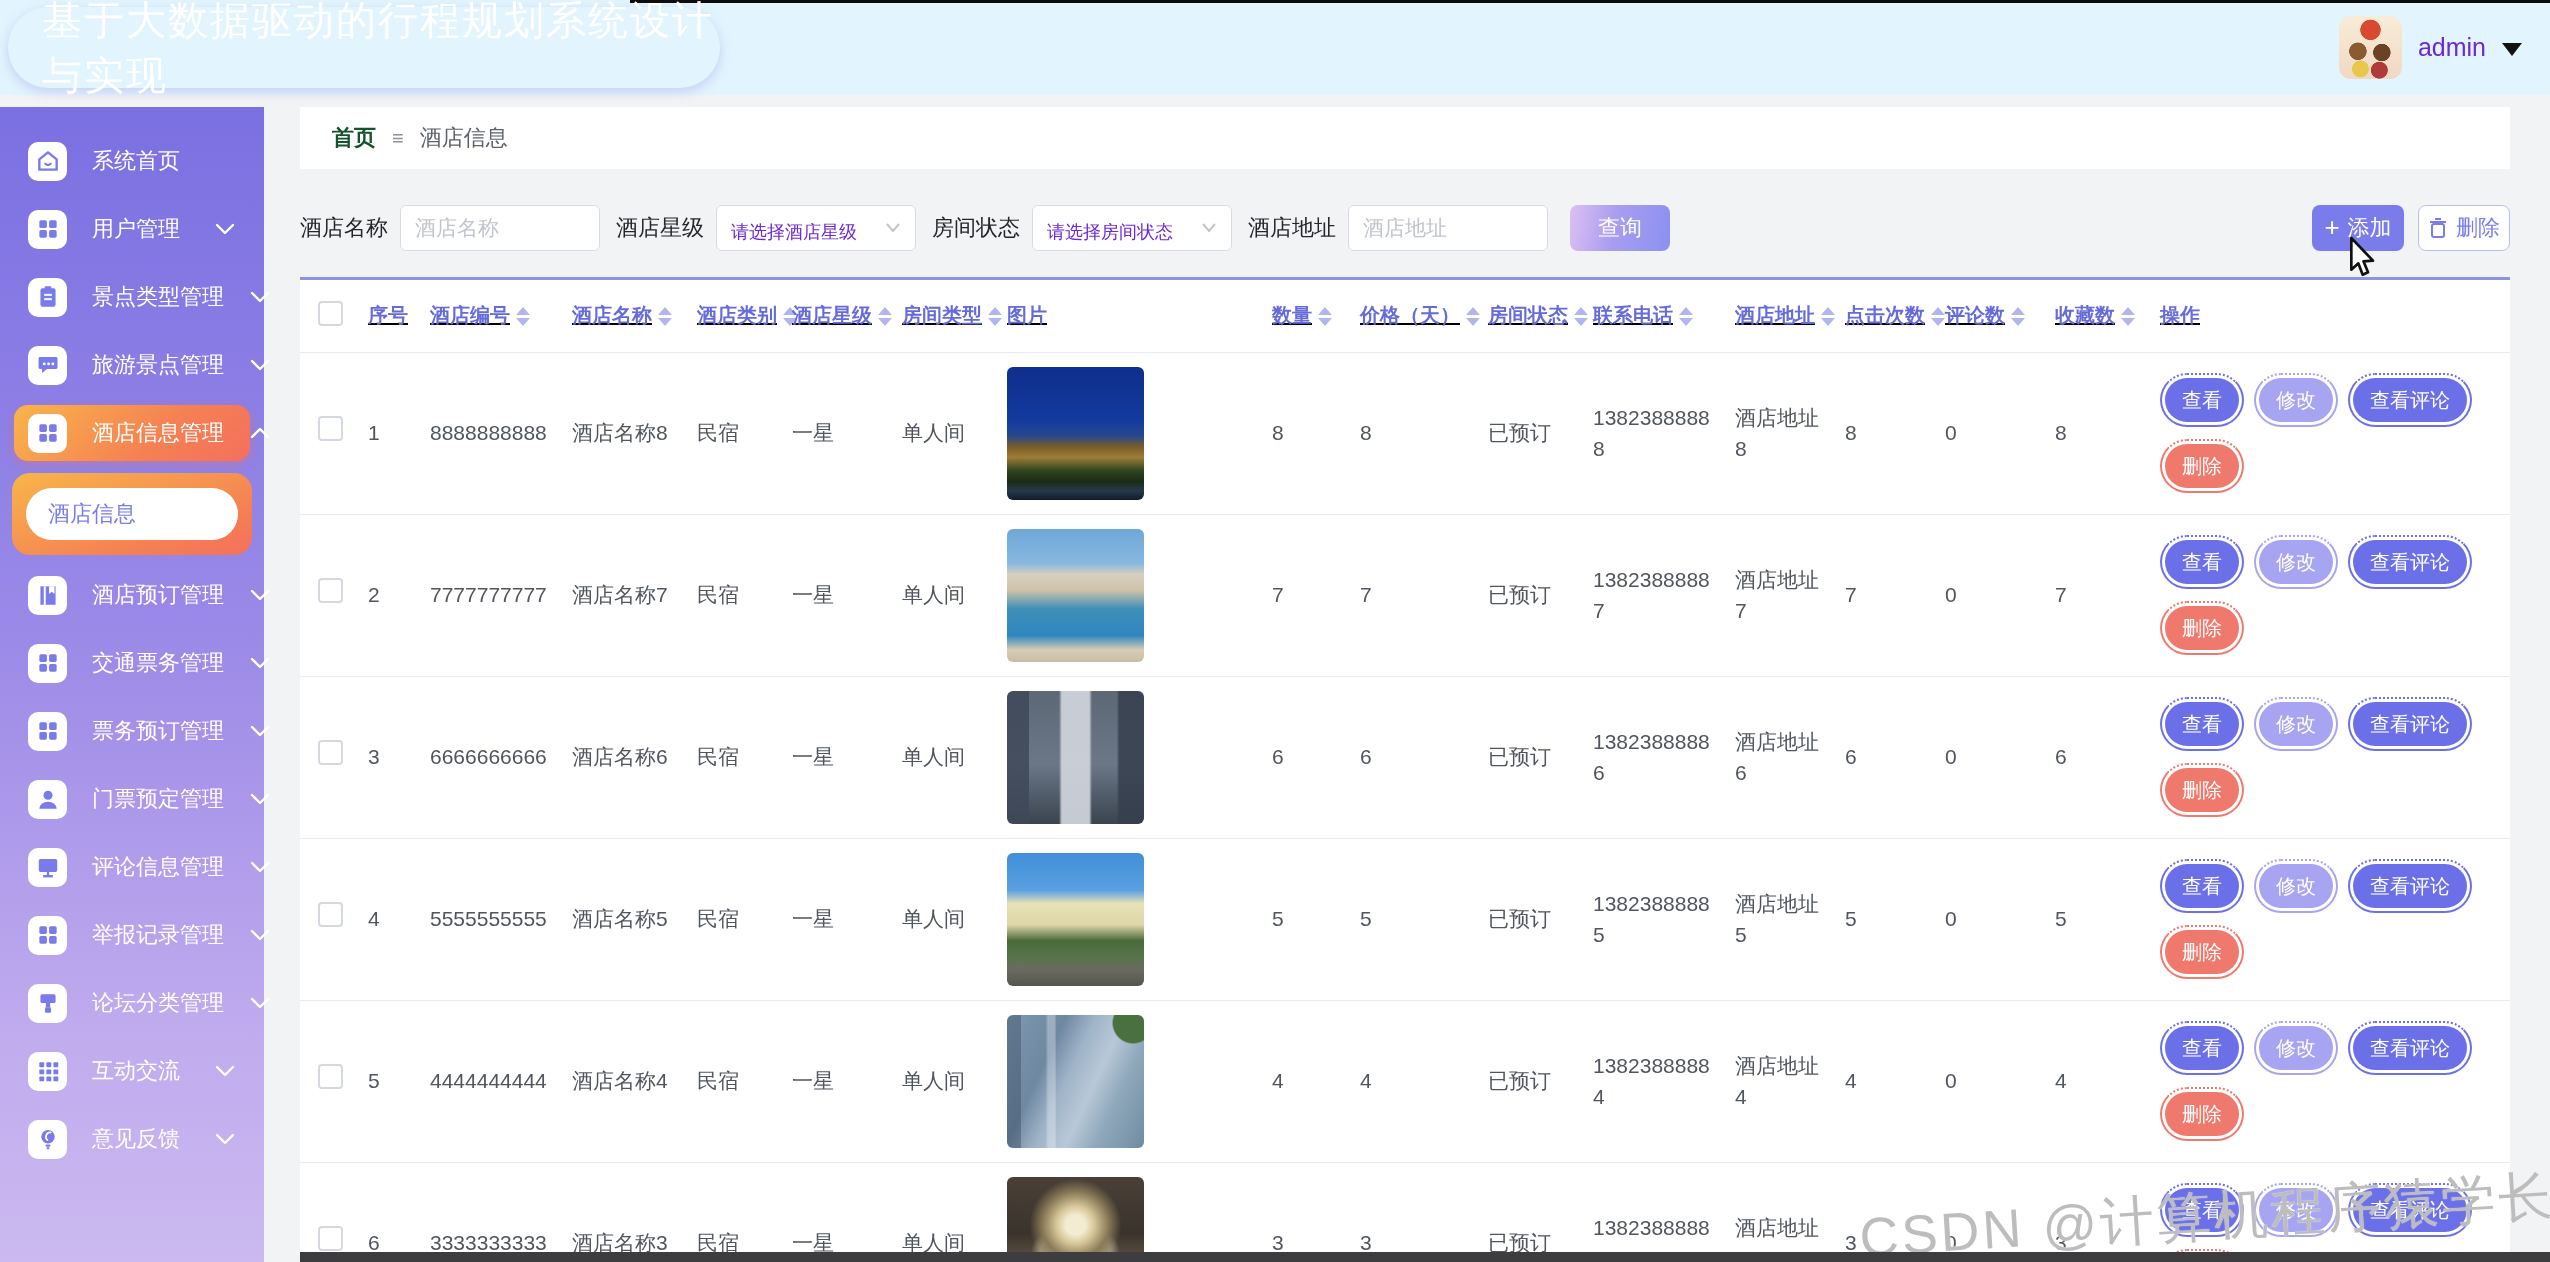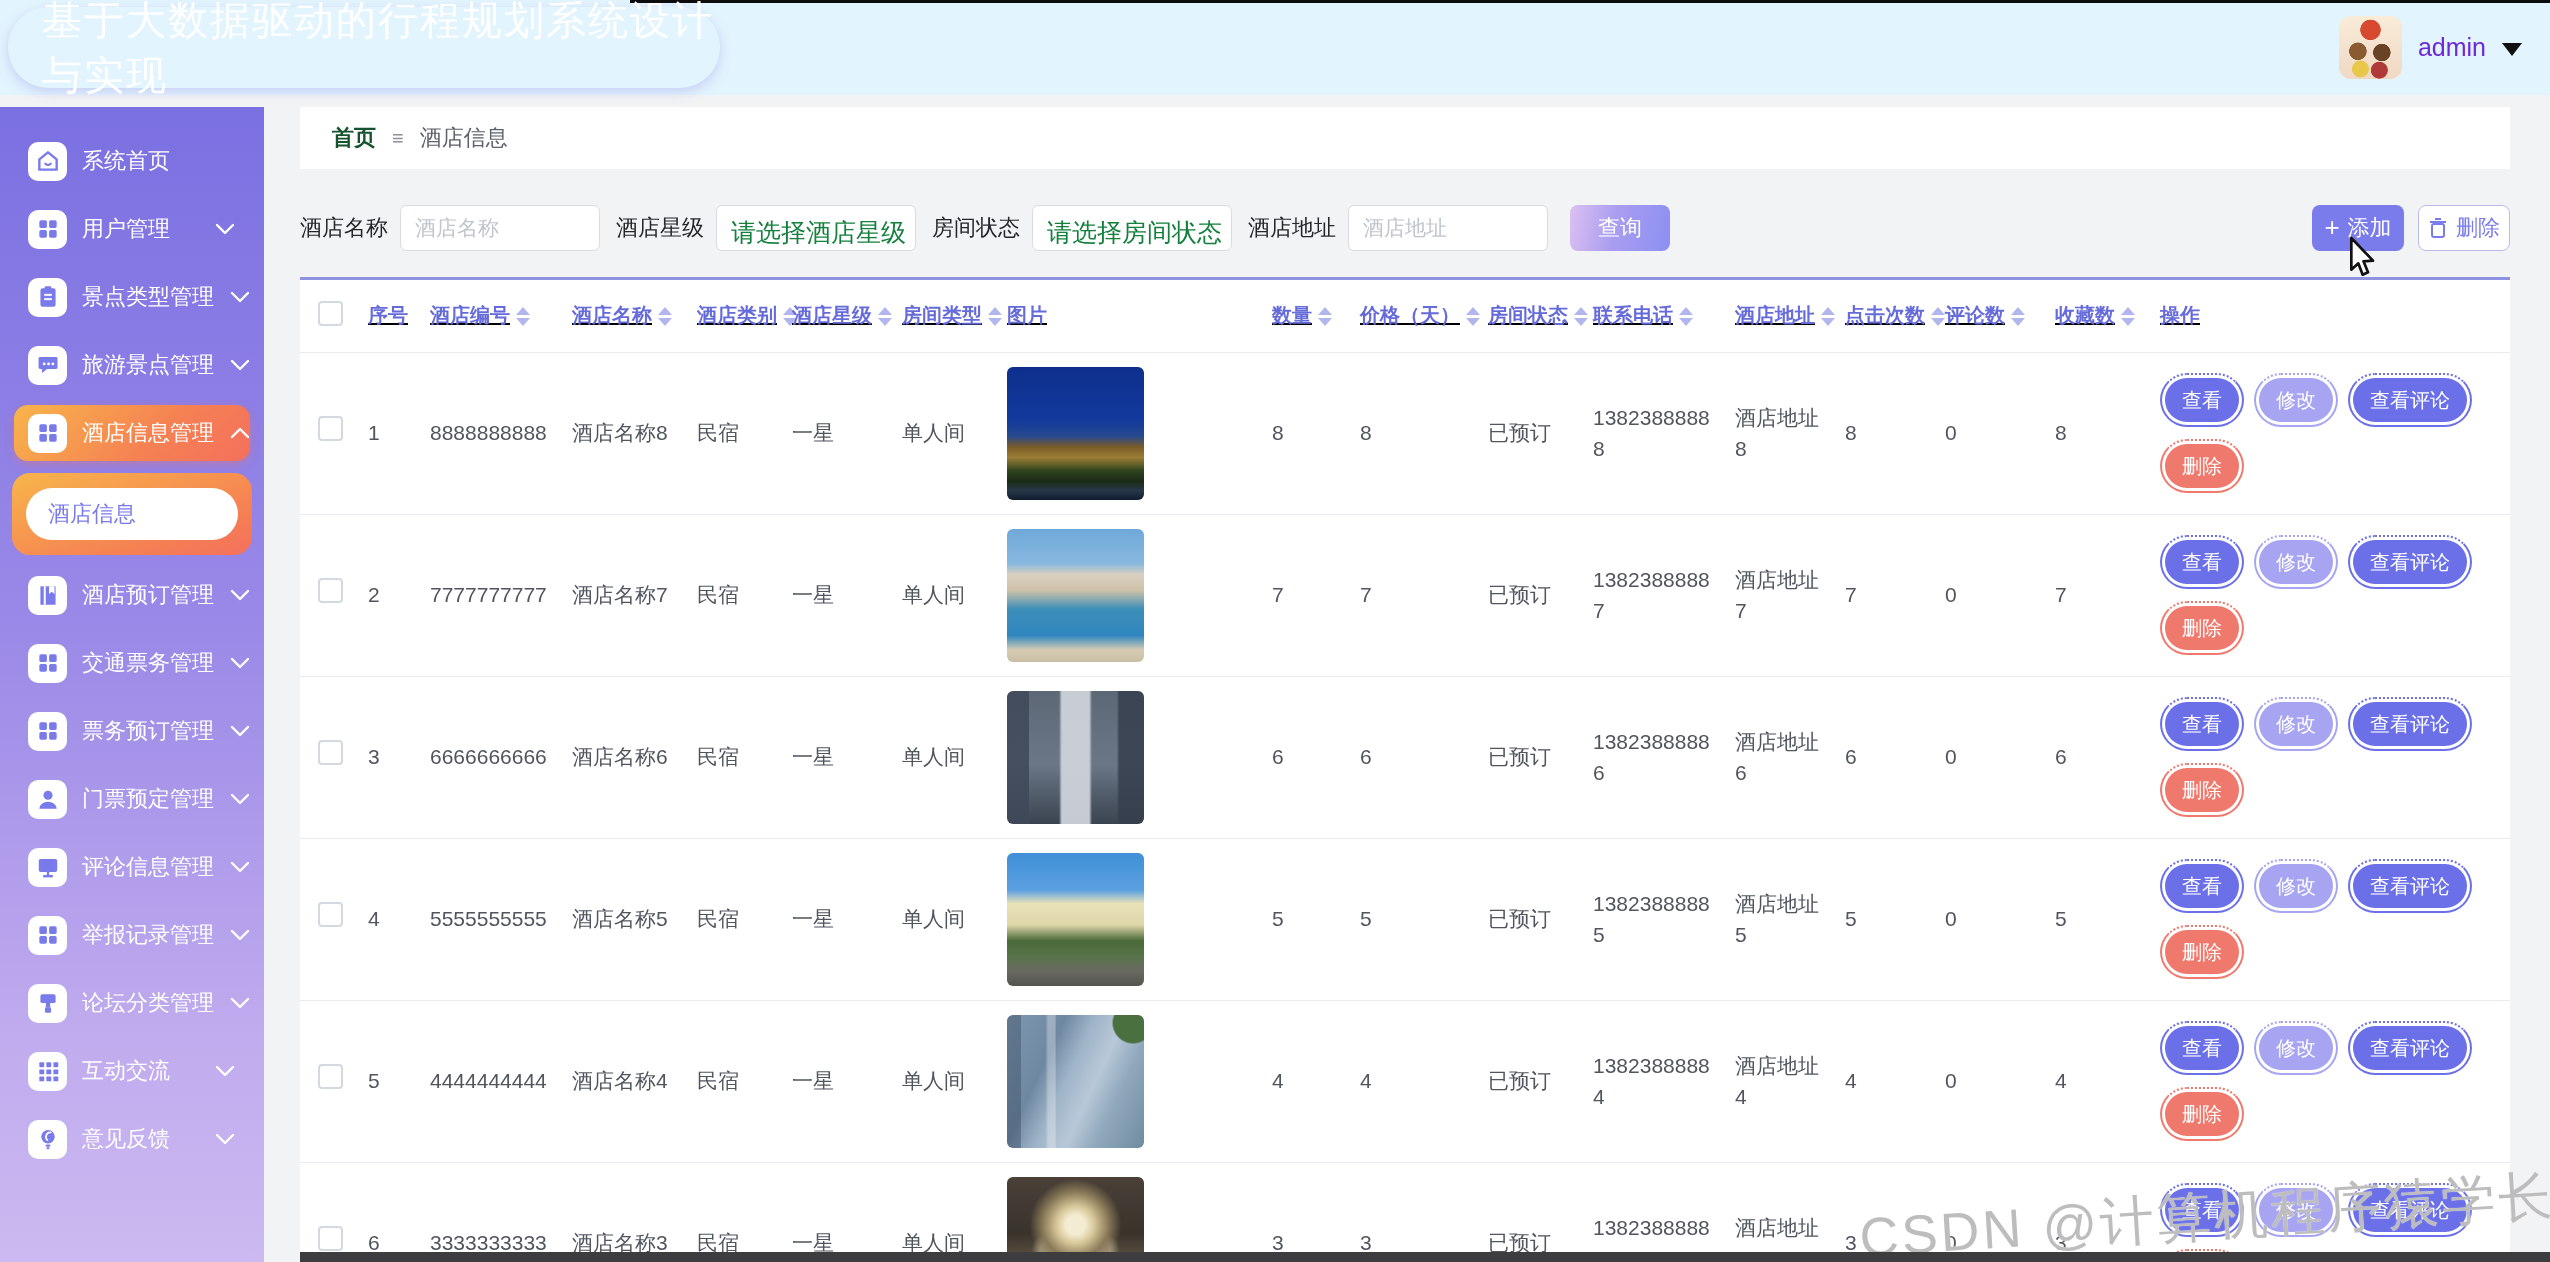--- a/index.html
+++ b/index.html
@@ -21,21 +21,21 @@
       radial-gradient(circle at 68% 58%, #6a4226 0 15%, rgba(106,66,38,0) 16%),
       radial-gradient(circle at 34% 84%, #e8c84a 0 12%, rgba(232,200,74,0) 13%),
       radial-gradient(circle at 64% 86%, #b03a3a 0 12%, rgba(176,58,58,0) 13%),
       linear-gradient(180deg,#f8ecd8,#f0d8c4); }
   .uname { font-size:25px; color:#6d28d9; }
   .ucaret { width:0; height:0; border-left:10px solid transparent; border-right:10px solid transparent; border-top:13px solid #111; margin-top:4px; }
 
   
   .sidebar { position:absolute; left:0; top:107px; width:264px; height:1155px; z-index:4;
     background:linear-gradient(180deg,#7b70e2 0%,#9a89e7 45%,#c0abee 80%,#cbb9f0 100%); padding-top:26px; }
-  .menu-item { height:56px; margin:0 14px 12px 14px; display:flex; align-items:center; gap:15px; padding:0 14px; color:#fff; border-radius:14px; cursor:pointer; }
+  .menu-item { height:56px; margin:0 14px 12px 14px; display:flex; align-items:center; gap:25px; padding:0 14px; color:#fff; border-radius:14px; cursor:pointer; }
   .menu-item .tile { width:39px; height:39px; background:#ffffff; border-radius:10px; display:flex; align-items:center; justify-content:center; flex:none; }
   .menu-item .tile svg { width:26px; height:26px; }
   .mi-label { font-size:22px; flex:1; white-space:nowrap; }
   .chev { width:22px; display:flex; }
   .menu-item.active { background:linear-gradient(135deg,#f8b54a 0%,#f58153 60%,#f4705d 100%); box-shadow:0 3px 8px rgba(244,112,93,.4); }
   .submenu { margin:0 12px 12px 12px; border-radius:18px; background:linear-gradient(160deg,#f8b54a 0%,#f58153 70%,#f4705d 100%); padding:15px 14px; }
   .submenu-pill { height:52px; background:#ffffff; border-radius:999px; display:flex; align-items:center; padding-left:22px; color:#7a7bea; font-size:22px; cursor:pointer; }
 
   
   .content { position:absolute; left:264px; top:95px; width:2286px; height:1167px; background:#f2f3f5; padding:12px 40px 0 36px; }
@@ -43,21 +43,21 @@
   .crumb-home { font-size:22px; font-weight:bold; color:#14532d; }
   .crumb-sep { font-size:20px; color:#8d929c; }
   .crumb-cur { font-size:22px; color:#5c616a; }
 
   .filter-row { margin-top:36px; width:2210px; height:46px; display:flex; align-items:center; }
   .fgroup { display:flex; align-items:center; margin-right:16px; }
   .flabel { font-size:22px; color:#24262b; margin-right:12px; white-space:nowrap; }
   .finput, .fselect { width:200px; height:46px; background:#fff; border:1px solid #d8dbe2; border-radius:6px; font-size:21px; color:#333; padding:0 14px; }
   .finput::placeholder { color:#c0c4cc; }
   .fselect { display:flex; align-items:center; justify-content:space-between; cursor:pointer; }
-  .fselect .ph { color:#15803d; font-size:25px; white-space:nowrap;margin-top:8px; }
+  .fselect .ph { color:#6d28d9; font-size:18px; white-space:nowrap;margin-top:8px; }
   .btn-query { width:100px; height:46px; border-radius:8px; border:none; cursor:pointer; margin-left:6px;
     background:linear-gradient(100deg,#dcc0f2 0%,#a99df0 45%,#8b90f2 100%); color:#fff; font-size:22px; }
   .spacer { flex:1; }
   .btn-add { width:92px; height:46px; border-radius:8px; border:none; cursor:pointer; background:#7a7cec; color:#fff; font-size:22px; display:flex; align-items:center; justify-content:center; gap:8px; }
   .btn-del-top { width:92px; height:46px; border-radius:8px; background:#fff; border:1px solid #b9bcf2; color:#7a7cec; font-size:22px; display:flex; align-items:center; justify-content:center; gap:8px; cursor:pointer; margin-left:14px; }
 
   
   .table-card { margin-top:26px; width:2210px; background:#ffffff; border-top:3px solid #8e92e0; }
   table { width:2210px; table-layout:fixed; border-collapse:collapse; }
   thead tr { height:72px; border-bottom:1px solid #e8ebf3;text-decoration:underline; }

